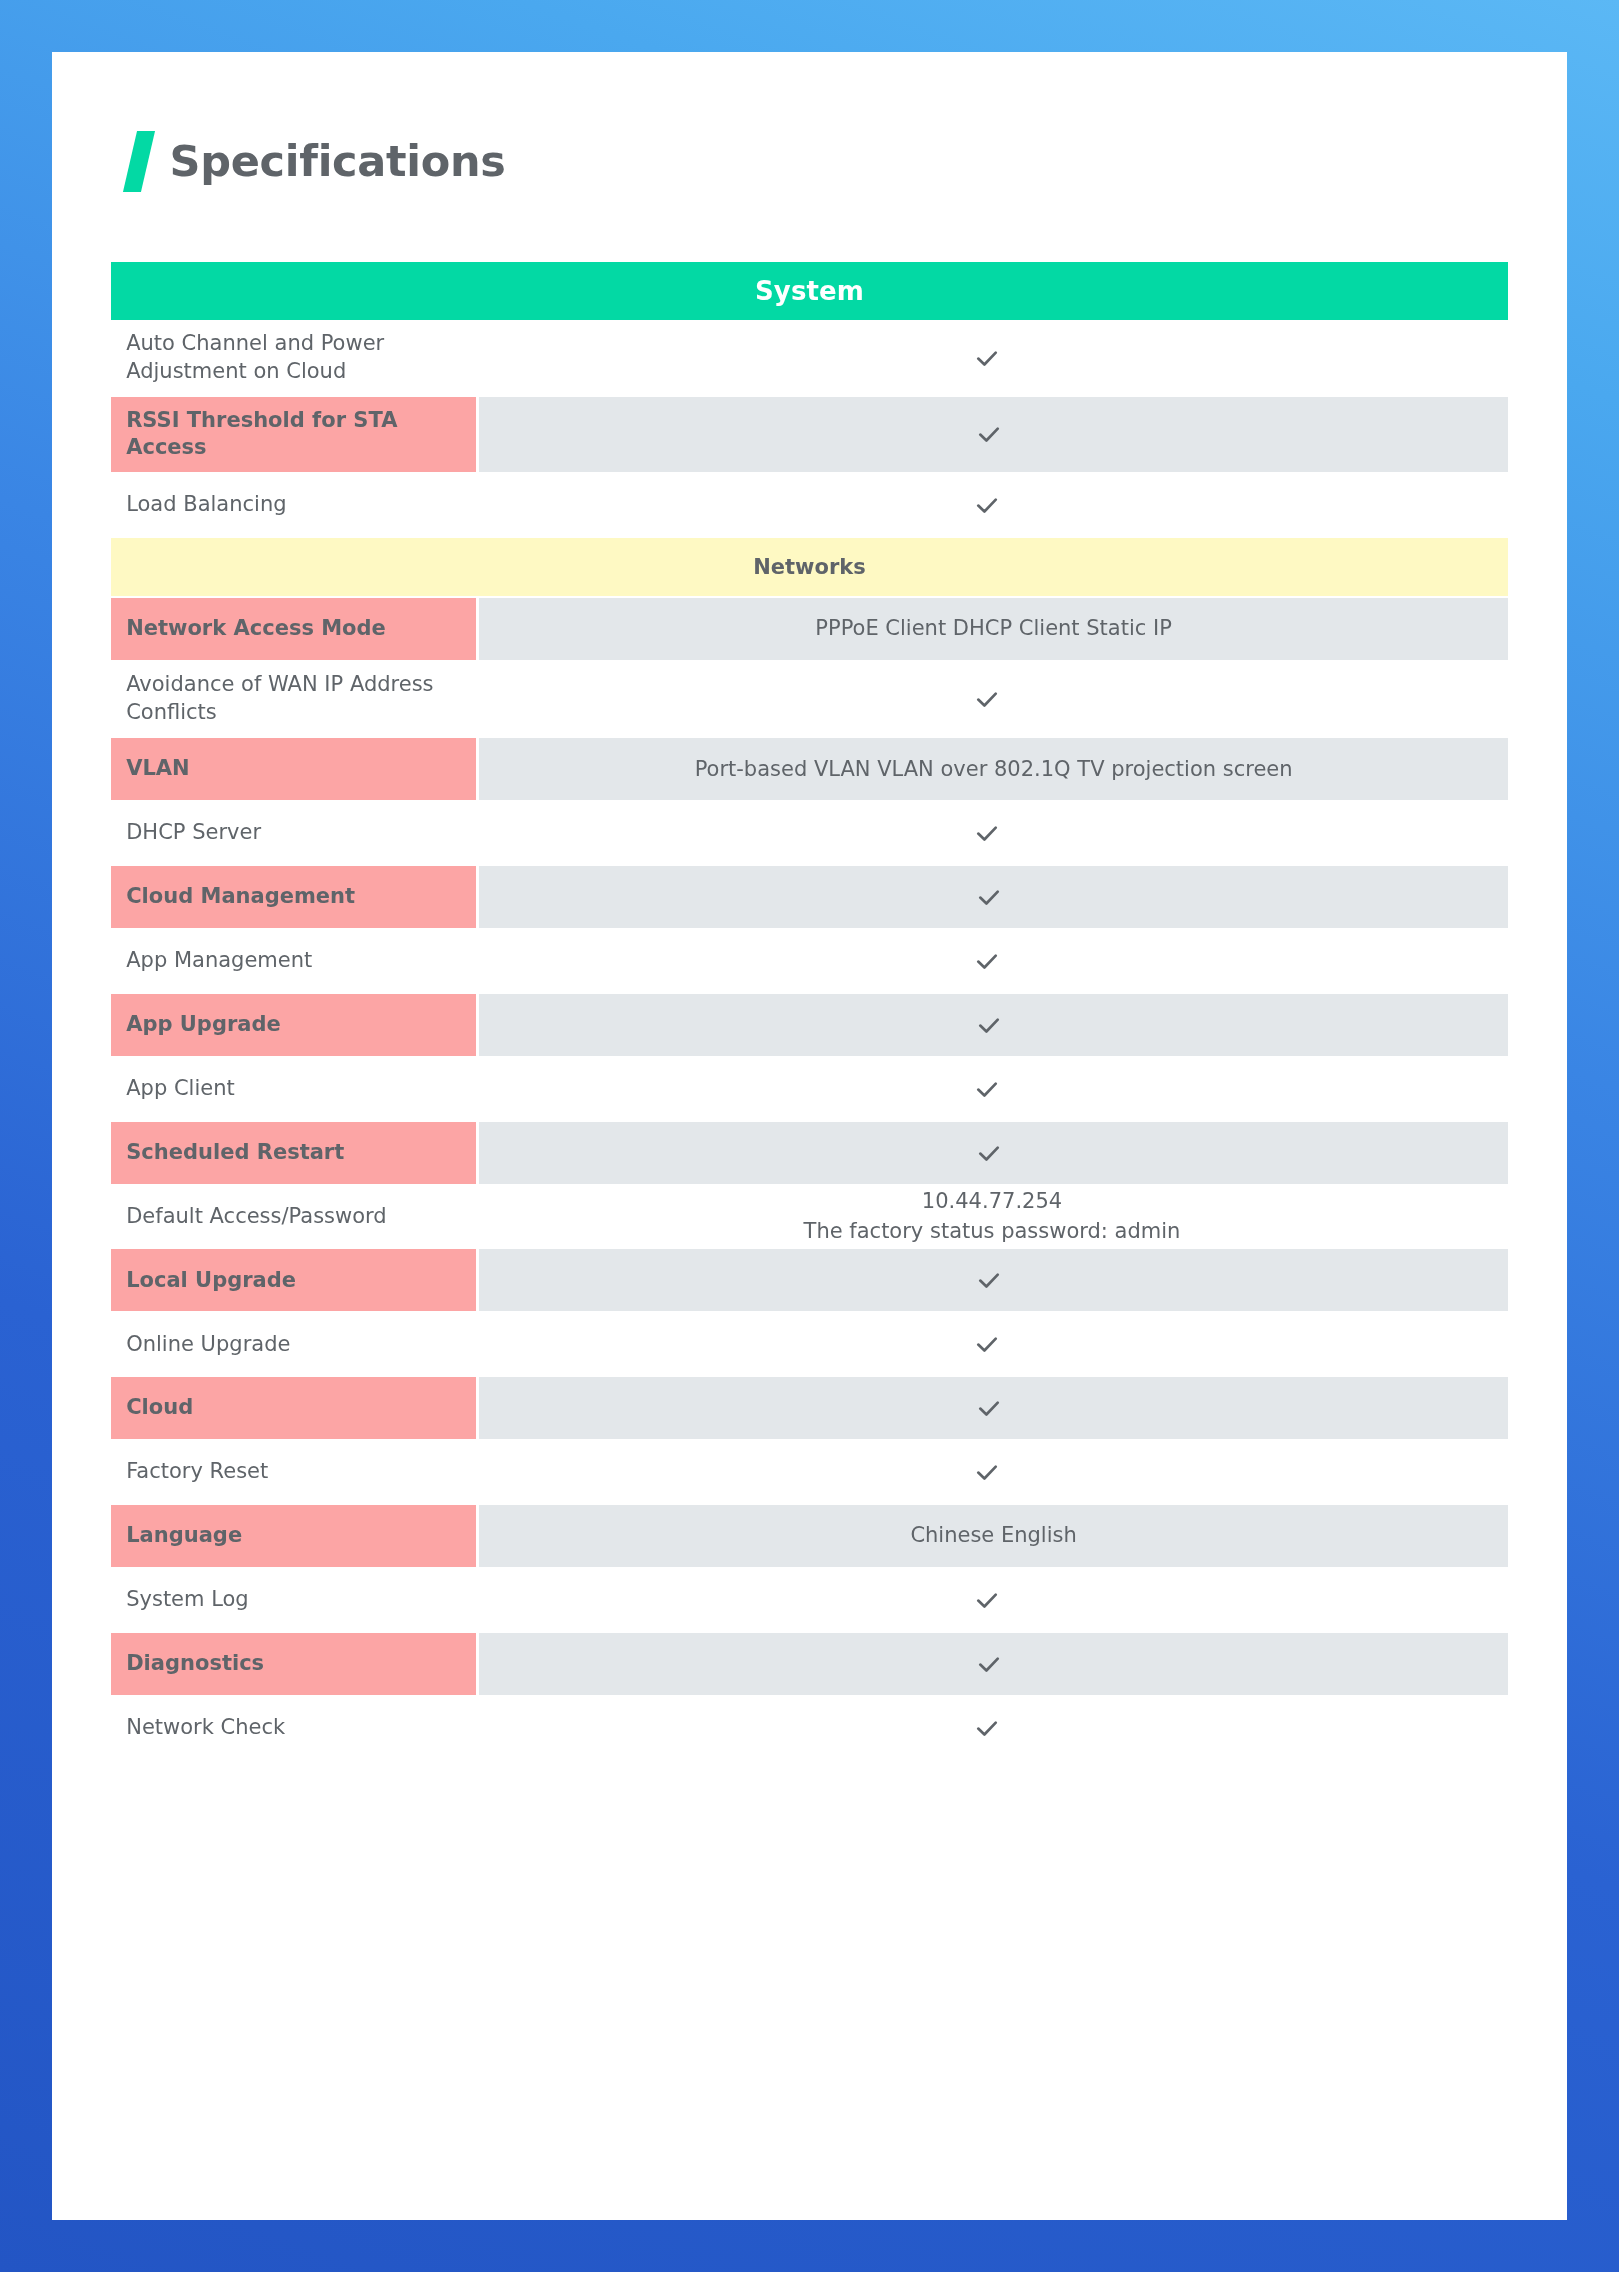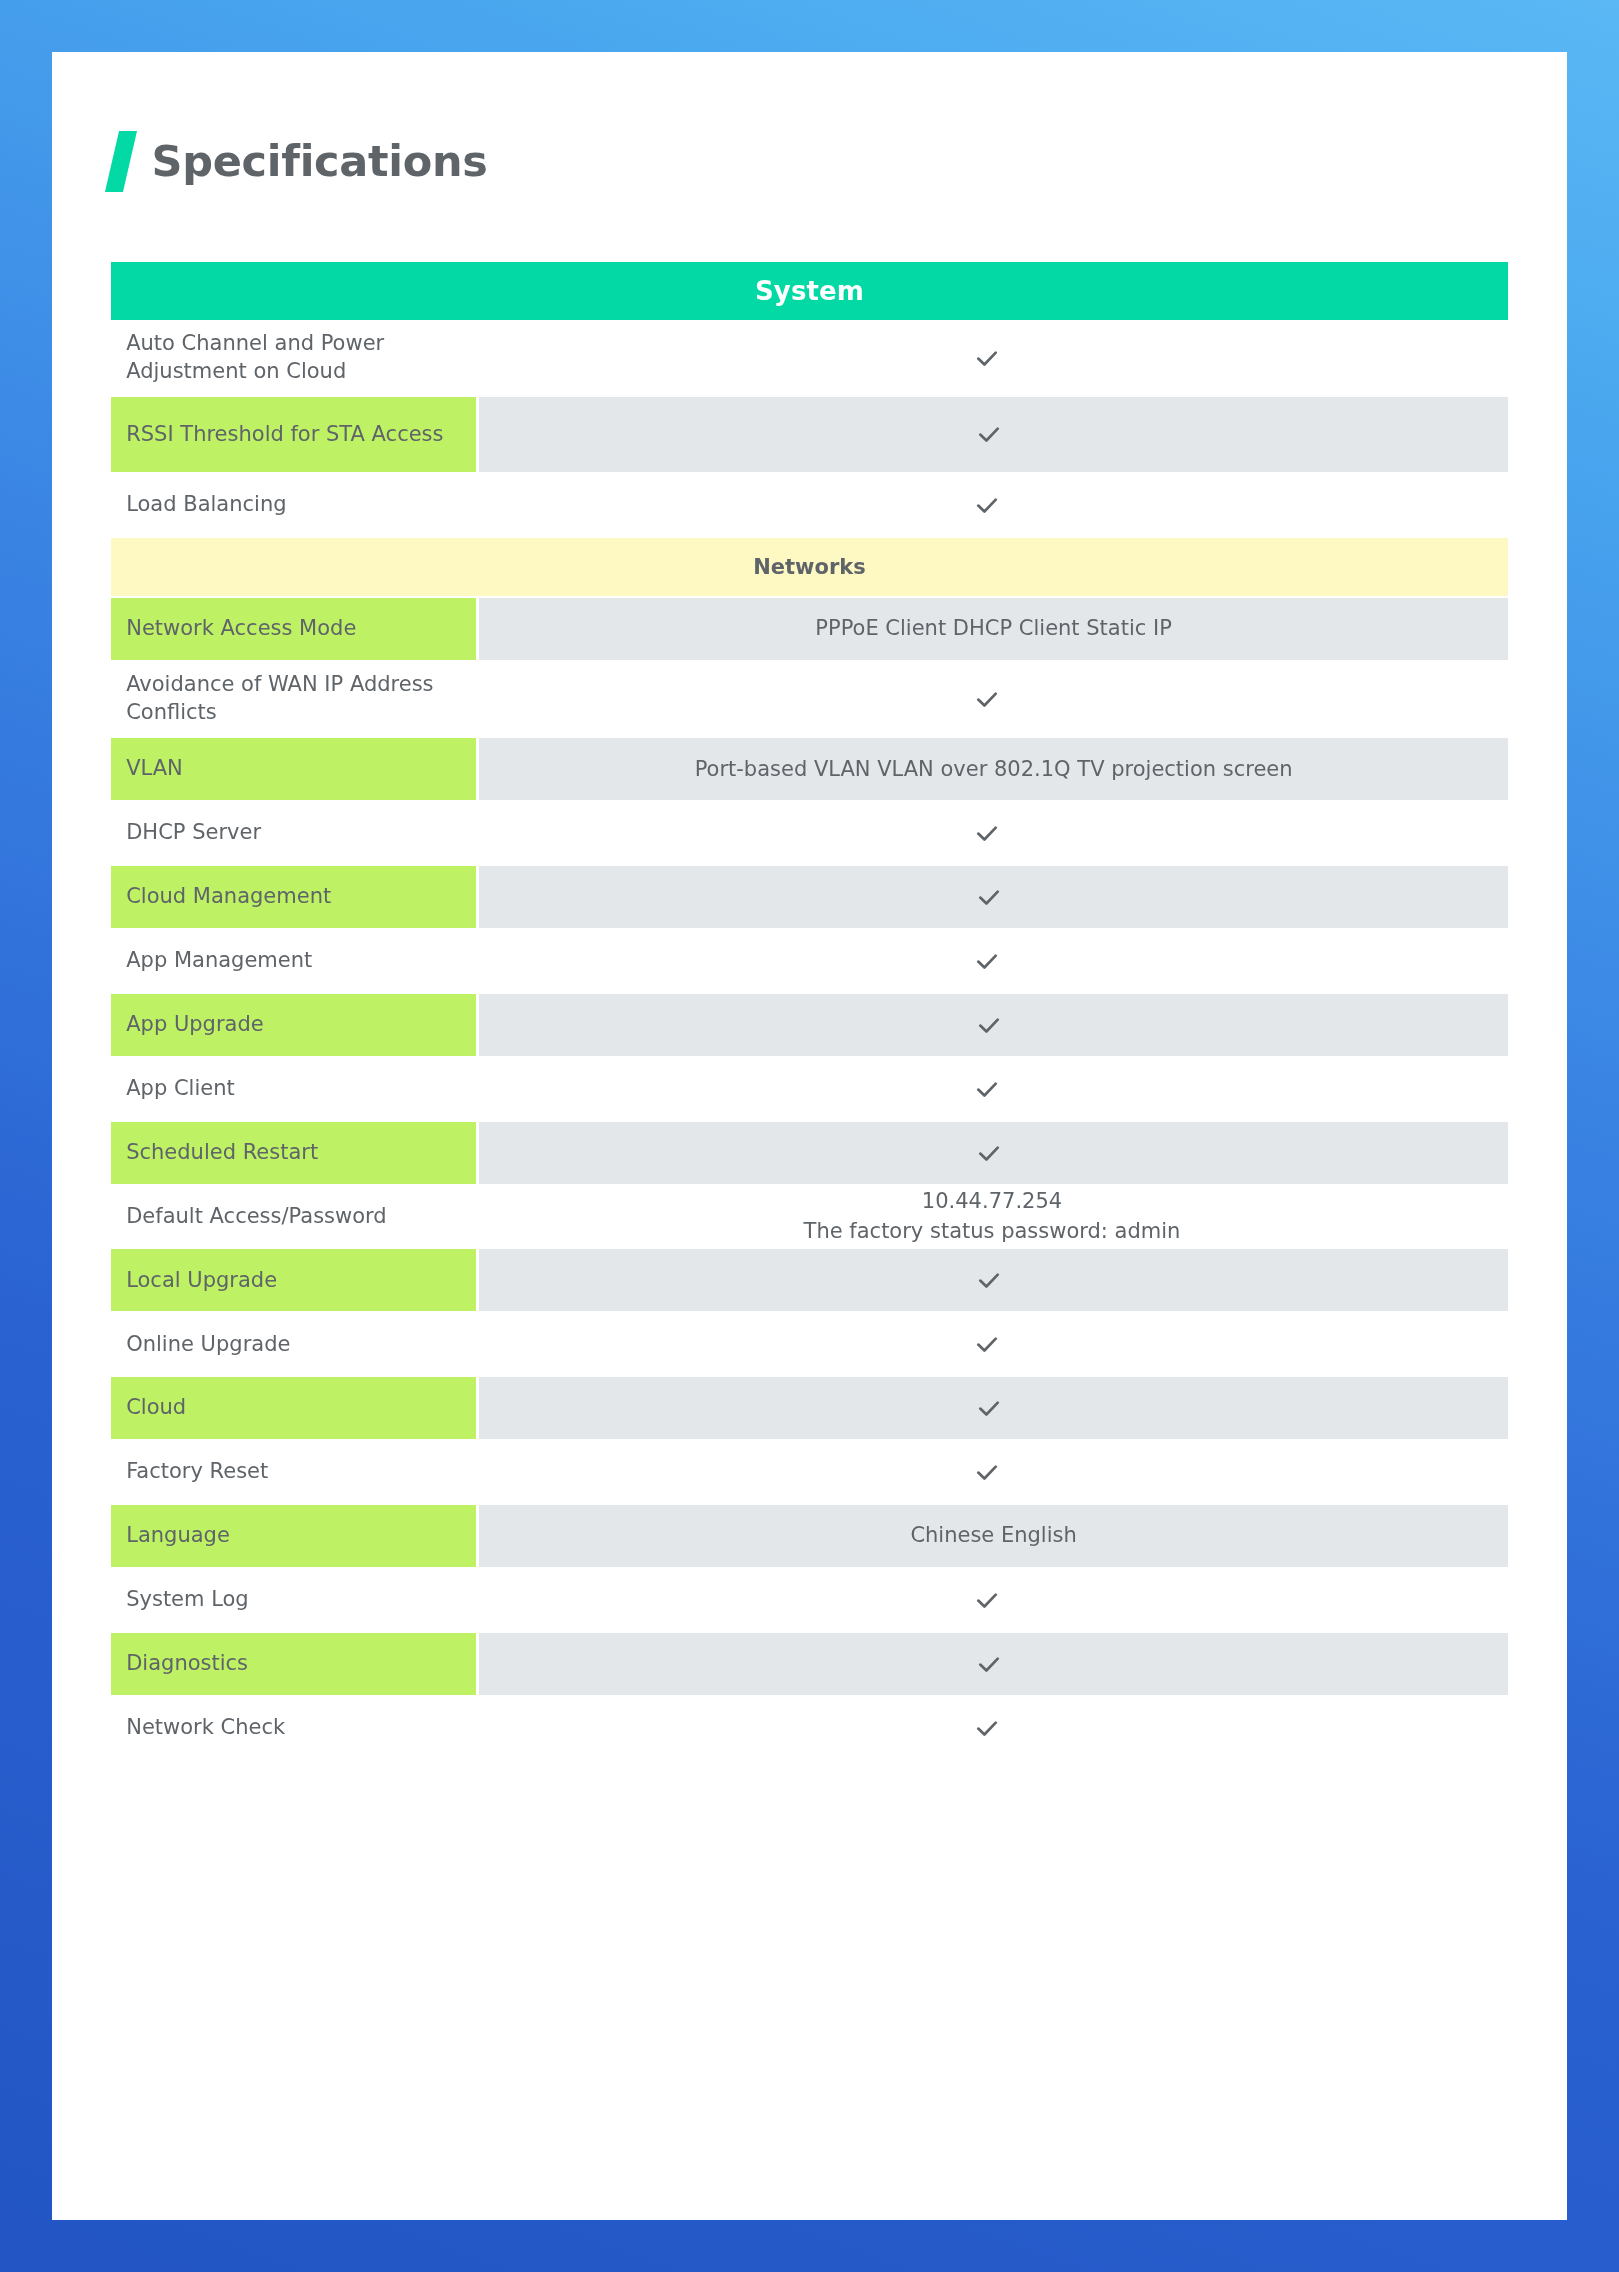--- a/index.html
+++ b/index.html
@@ -15,21 +15,21 @@
   #page-card {
     position:absolute;
     left:52px; top:52px;
     width:1515px; height:2168px;
     background:#ffffff;
   }
 
   
   #title-block {
     position:absolute;
-    left:60px; top:79px;
+    left:78px; top:79px;
     display:flex; align-items:center; gap:21.6px;
   }
   #title-slash {
     width:18px; height:61px;
     background:#03d9a4;
     transform:skewX(-13deg);
     flex:0 0 auto;
   }
   #page-title {
     font-size:43px;
@@ -89,21 +89,21 @@
     font-size:21px;
     color:#5f6469;
     line-height:1.4;
     text-align:center;
     padding:0 19px;
   }
   .row-value.multiline { flex-direction:column; }
 
   
   .spec-row.shaded { margin-top:1.9px; margin-bottom:1.9px; }
-  .spec-row.shaded .row-label { background:#bef264; }
+  .spec-row.shaded .row-label { background:#fca5a5;font-weight:bold; }
   .spec-row.shaded .row-value { background:#e3e7ea; margin-left:3.2px; }
 
   .check-icon {
     display:block;
     width:28px; height:28px;
     position:relative;
     left:-5.1px;
   }
   .check-icon svg { display:block; width:100%; height:100%; }
 </style>

